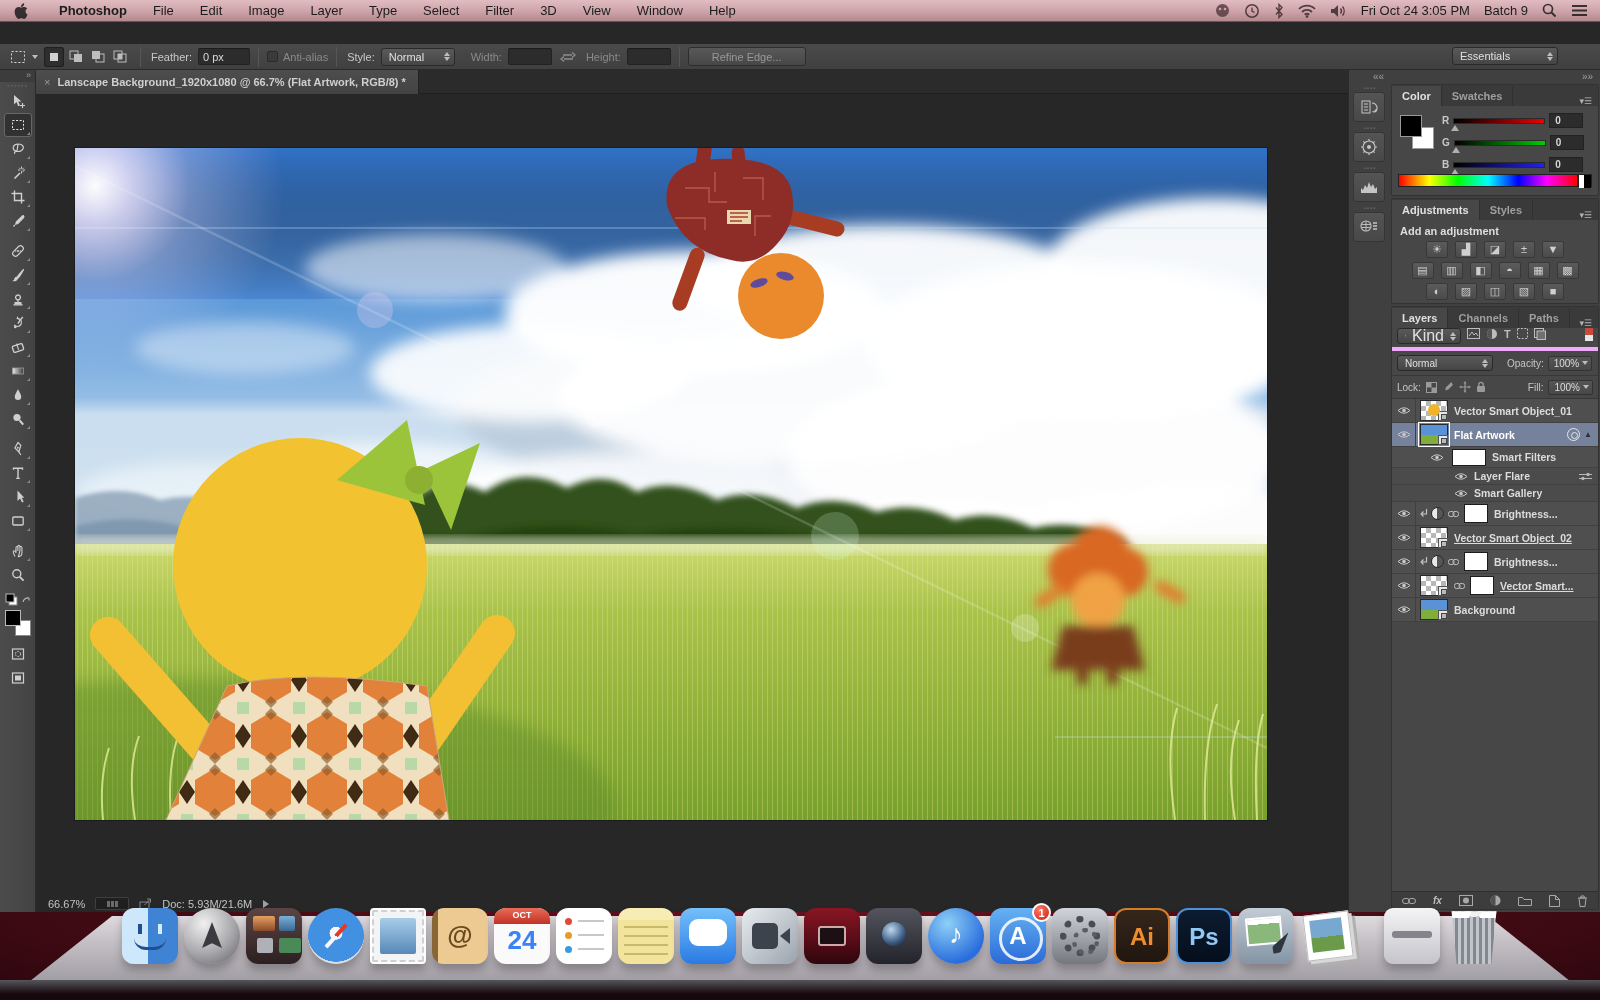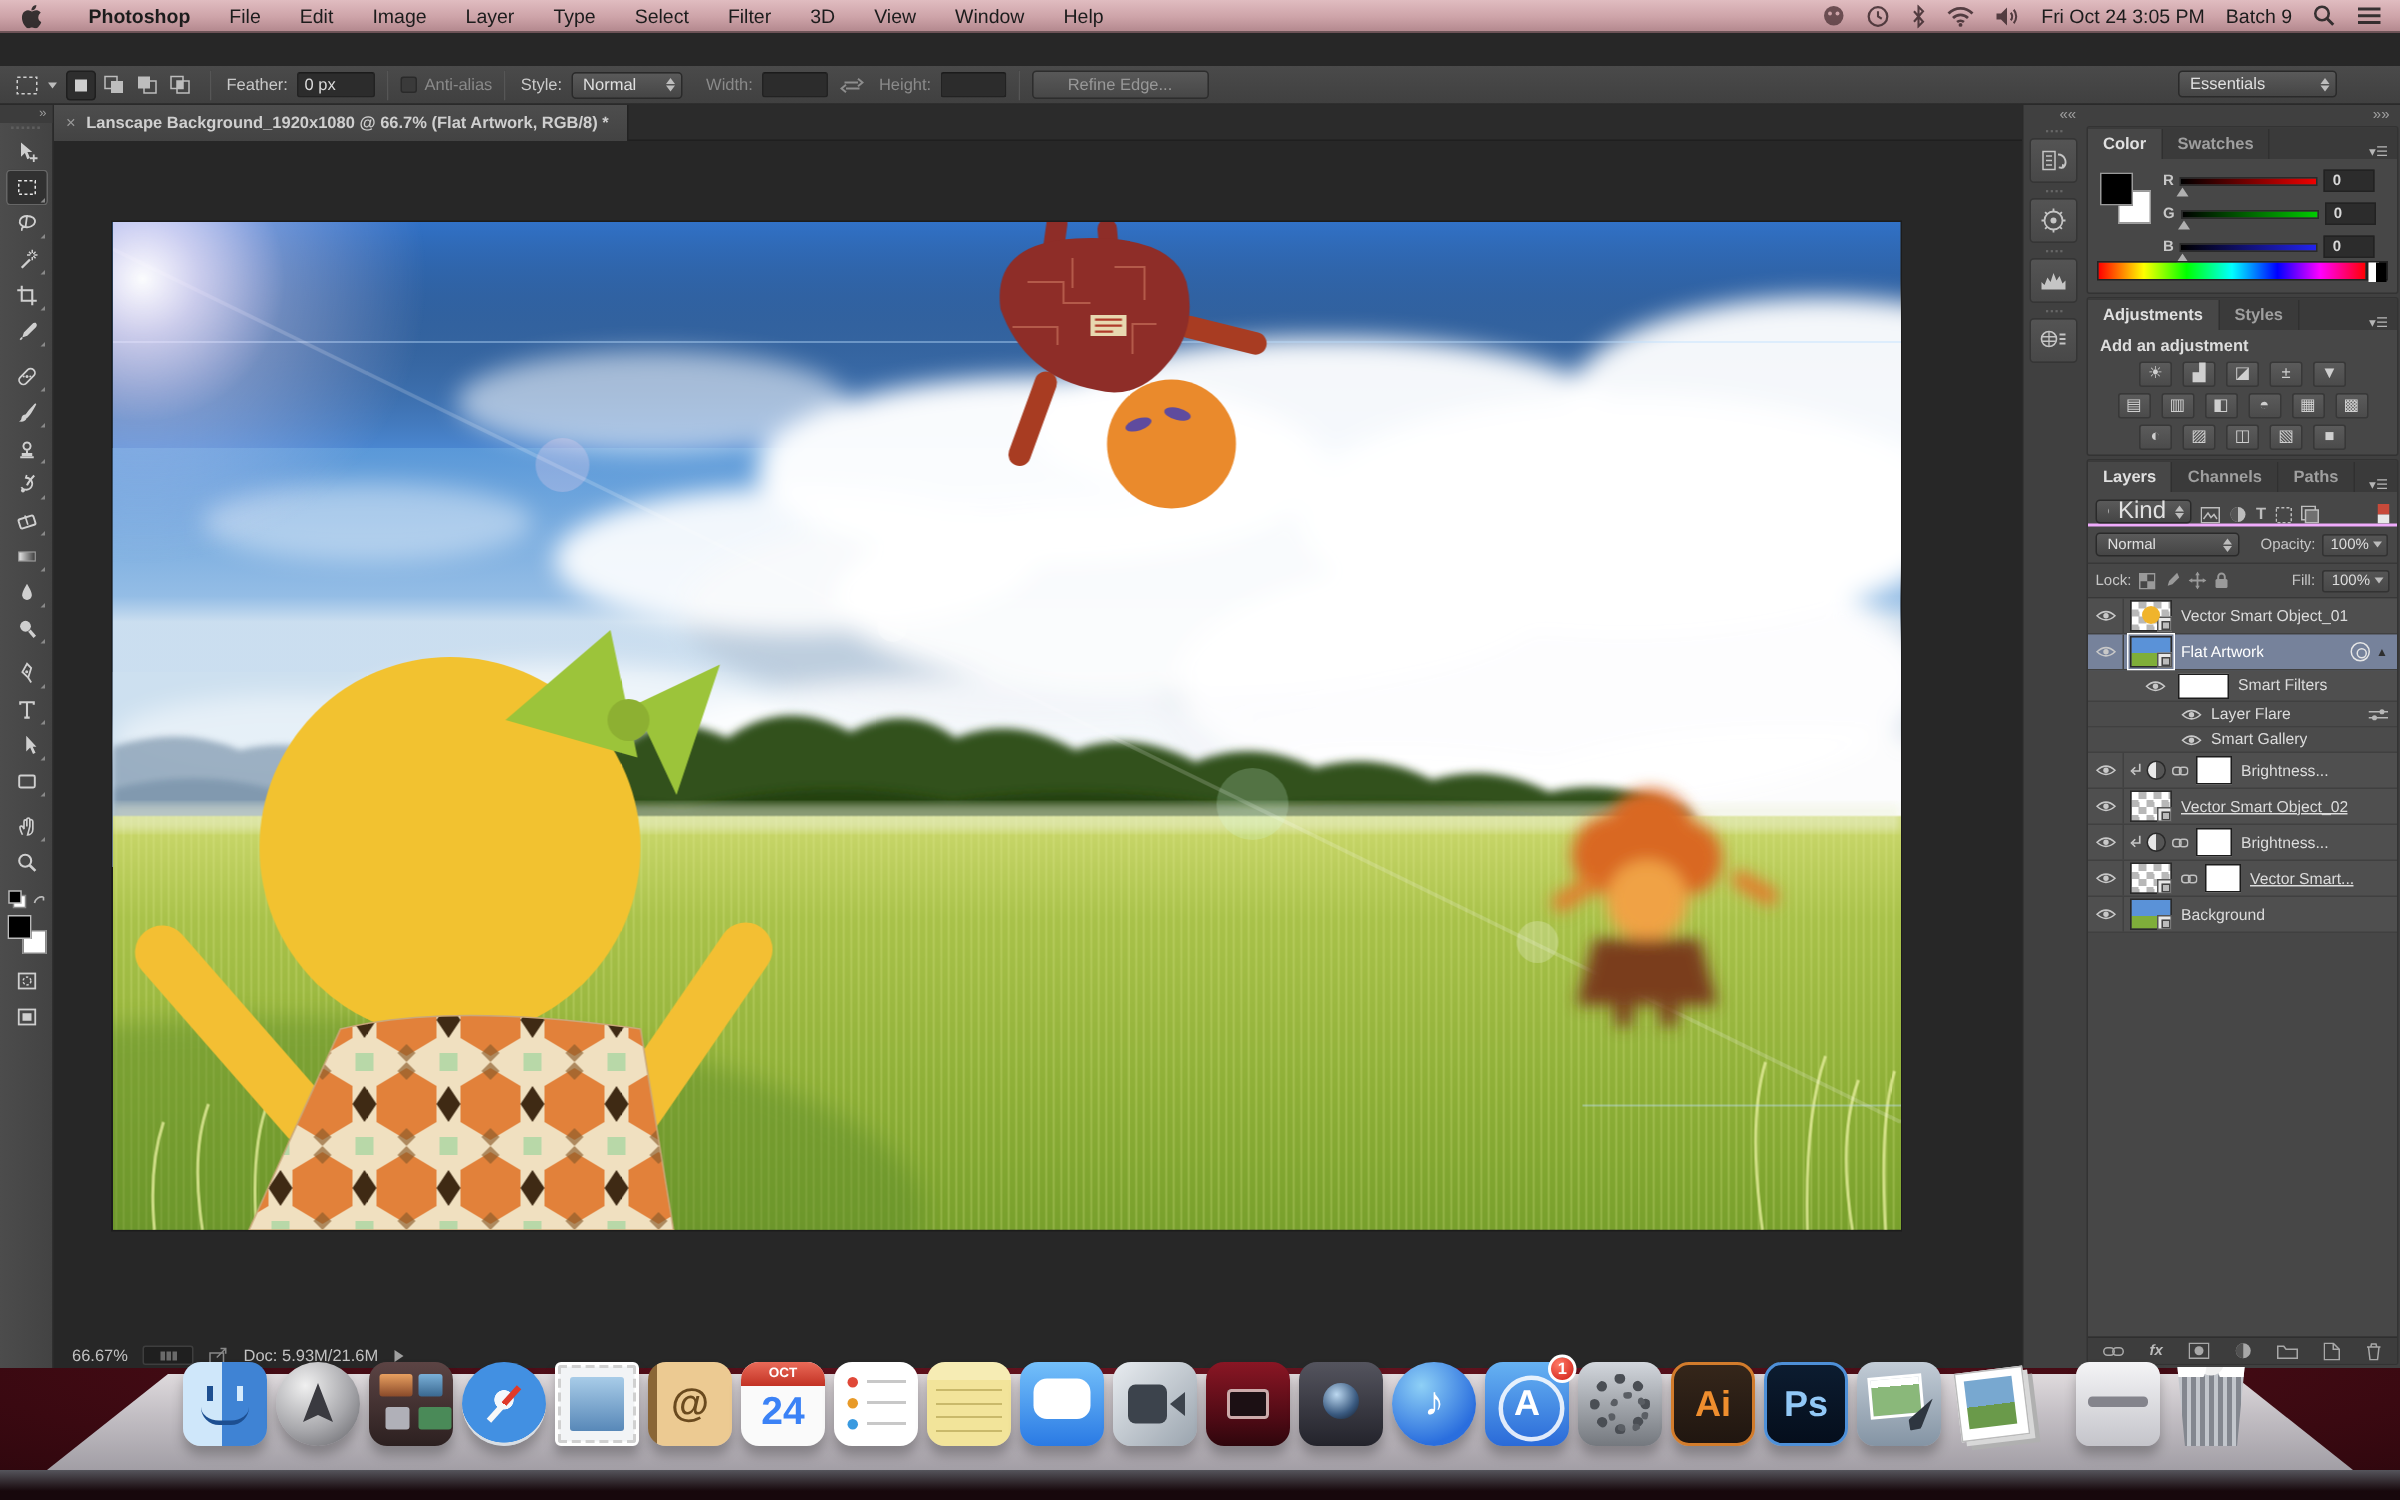--- a/index.html
+++ b/index.html
@@ -98,30 +98,30 @@
 #specend{position:absolute;right:6px;bottom:8px;width:14px;height:13px;border:1px solid #222}
 #specend .w{position:absolute;left:0;top:0;width:7px;height:13px;background:#fff}
 #specend .k{position:absolute;right:0;top:0;width:7px;height:13px;background:#000}
 
 
 #adjheading{position:absolute;left:8px;top:26px;color:#dedede;font-size:11px;font-weight:bold}
 .adjrow{position:absolute;left:0;width:100%;display:flex;justify-content:center;gap:7px}
 .adji-tile{width:22px;height:17px;background:linear-gradient(180deg,#5b5b5b,#4b4b4b);border:1px solid #383838;border-radius:2px;color:#cfcfcf;font-size:11px;line-height:15px;text-align:center}
 
 
-#filterrow{position:absolute;left:0;top:21px;width:100%;height:23px;border-bottom:2px solid #f0abfc;display:flex;align-items:flex-end;padding:0 5px;gap:6px}
+#filterrow{position:absolute;left:0;top:21px;width:100%;height:23px;border-bottom:4px solid #f0abfc;display:flex;align-items:flex-start;padding:0 5px;gap:6px}
 #kindselect{width:64px;height:16px}
 .fico{color:#bdbdbd}
 #blendrow{position:absolute;left:0;top:44px;width:100%;height:25px;border-bottom:1px solid #383838;display:flex;align-items:center;padding:0 5px;color:#c6c6c6;font-size:10px;gap:4px}
 #blendselect{width:96px;height:16px;font-size:10px}
 #lockrow{position:absolute;left:0;top:69px;width:100%;height:23px;border-bottom:1px solid #383838;display:flex;align-items:center;padding:0 5px;color:#c6c6c6;font-size:10px;gap:5px}
 .valbox{height:15px;background:linear-gradient(180deg,#555,#484848);border:1px solid #333;border-radius:2px;color:#ddd;display:inline-flex;align-items:center;padding:0 3px 0 5px;gap:3px;font-size:10px}
 .valbox i{width:0;height:0;border-left:3px solid transparent;border-right:3px solid transparent;border-top:4px solid #bbb}
 #layerslist{position:absolute;left:0;top:92px;width:100%}
-.lrow{position:relative;width:100%;height:24px;background:#4f4f4f;border-bottom:1px solid #404040;display:flex;align-items:center;color:#dcdcdc;font-size:10.5px;font-weight:normal}
+.lrow{position:relative;width:100%;height:24px;background:#4f4f4f;border-bottom:1px solid #404040;display:flex;align-items:center;color:#dcdcdc;font-size:10.5px;font-weight:bold}
 .lrow.sel{background:#76829b;color:#fff}
 .lrow.h21{height:21px}.lrow.h17{height:17px;background:#4b4b4b}
 .eyecell{width:24px;min-width:24px;height:100%;border-right:1px solid #404040;display:flex;align-items:center;justify-content:center}
 .eyeonly{display:flex;align-items:center;justify-content:center;margin-right:6px}
 .thumb{width:28px;height:21px;margin:0 6px 0 4px;position:relative;border:1px solid #2a2a2a;flex:none}
 .thumb.checker{background:conic-gradient(#b8b8b8 25%,#fff 0 50%,#b8b8b8 0 75%,#fff 0) 0 0/10px 10px}
 .thumb.land{background:linear-gradient(180deg,#5a92d8 0 55%,#7fae3a 55%)}
 .thumb.char::after{content:"";position:absolute;left:7px;top:3px;width:12px;height:12px;border-radius:50%;background:#f0b42c}
 .thumb.sel-ring{outline:1px solid #fff;outline-offset:1px}
 .sob{position:absolute;right:-1px;bottom:-1px;width:10px;height:10px;background:#e8e8e8;border:1px solid #555;display:block}

